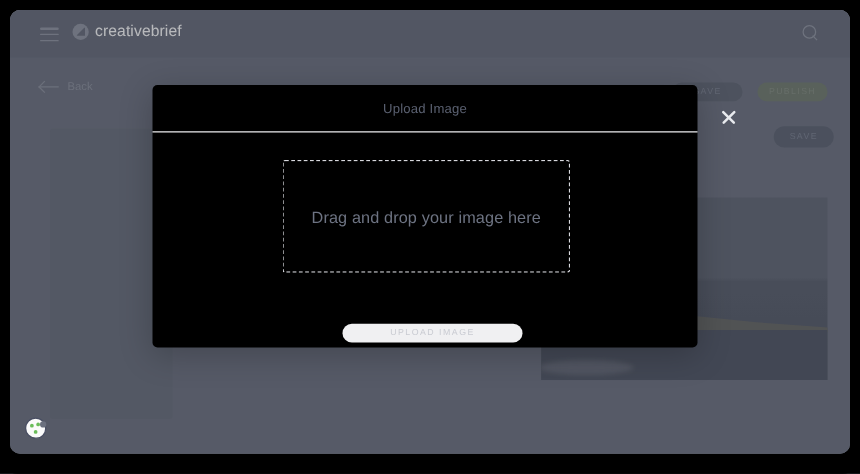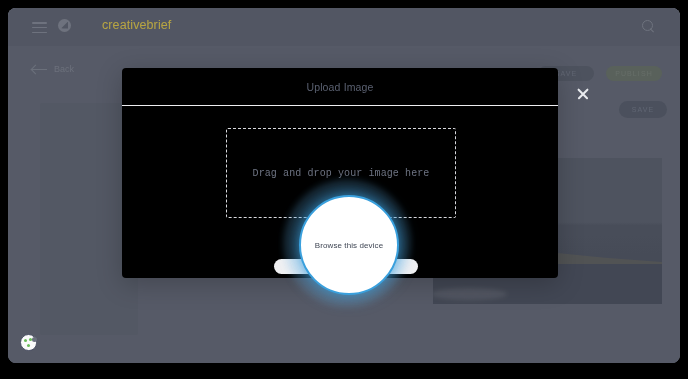--- a/index.html
+++ b/index.html
@@ -35,21 +35,21 @@
     width:13px;height:13px;border-radius:50%;
     background:#8f94a1;position:relative;
   }
   .brand-mark::after{
     content:"";position:absolute;left:3px;top:3px;width:7px;height:7px;
     background:#656a78;
     clip-path:polygon(100% 0,100% 100%,0 100%);
     border-radius:0 0 0 2px;
   }
   .brand-text{
-    font-size:12.5px;color:#fde047;letter-spacing:.1px;margin-left:26px;
+    font-size:12.5px;color:#ffffff;letter-spacing:.1px;
   }
   .search-icon{
     position:absolute;right:24px;top:12px;width:14px;height:14px;
   }
   .search-icon .ring{
     position:absolute;left:0;top:0;width:9px;height:9px;border-radius:50%;
     border:1.3px solid #8f94a1;
   }
   .search-icon .handle{
     position:absolute;left:8px;top:8px;width:5px;height:1.3px;
@@ -128,21 +128,21 @@
   .modal-title{
     height:37px;display:flex;align-items:center;justify-content:center;
     font-size:10.5px;color:#5a6070;letter-spacing:.15px;
   }
   .modal-divider{height:1px;background:#ededf0;}
   .dropzone{
     position:absolute;left:104px;top:60px;width:228px;height:88px;
     border:1px dashed #d8d9de;border-radius:2px;
     display:flex;align-items:center;justify-content:center;
   }
-  .dropzone-text{font-size:10px;color:#6d7382;letter-spacing:.1px;font-family:Liberation Mono, monospace;}
+  .dropzone-text{font-size:13px;color:#6d7382;letter-spacing:.1px;}
   .upload-btn{
     position:absolute;left:152px;top:191px;width:144px;height:15px;
     background:#f0f0f2;border-radius:8px;
     display:flex;align-items:center;justify-content:center;
     font-size:7px;letter-spacing:1.2px;color:#c9cbd2;
   }
   
   .close-x{
     position:absolute;left:568px;top:79px;width:14px;height:14px;
   }
@@ -241,26 +241,20 @@
         <span class="dropzone-text">Drag and drop your image here</span>
       </div>
       <div class="upload-btn">UPLOAD IMAGE</div>
     </div>
 
     <div class="close-x">
         <i></i>
         <i></i>
       </div>
 
-    <div id="spotlight">
-      <span class="glow"></span>
-      <span class="disc">
-        <span class="label">Browse this device</span>
-      </span>
-    </div>
 
     <div id="cookie">
       <span class="c"></span>
       <span class="d d1"></span>
         <span class="d d2"></span>
         <span class="d d3"></span>
     </div>
 
   </div>
 </div>

